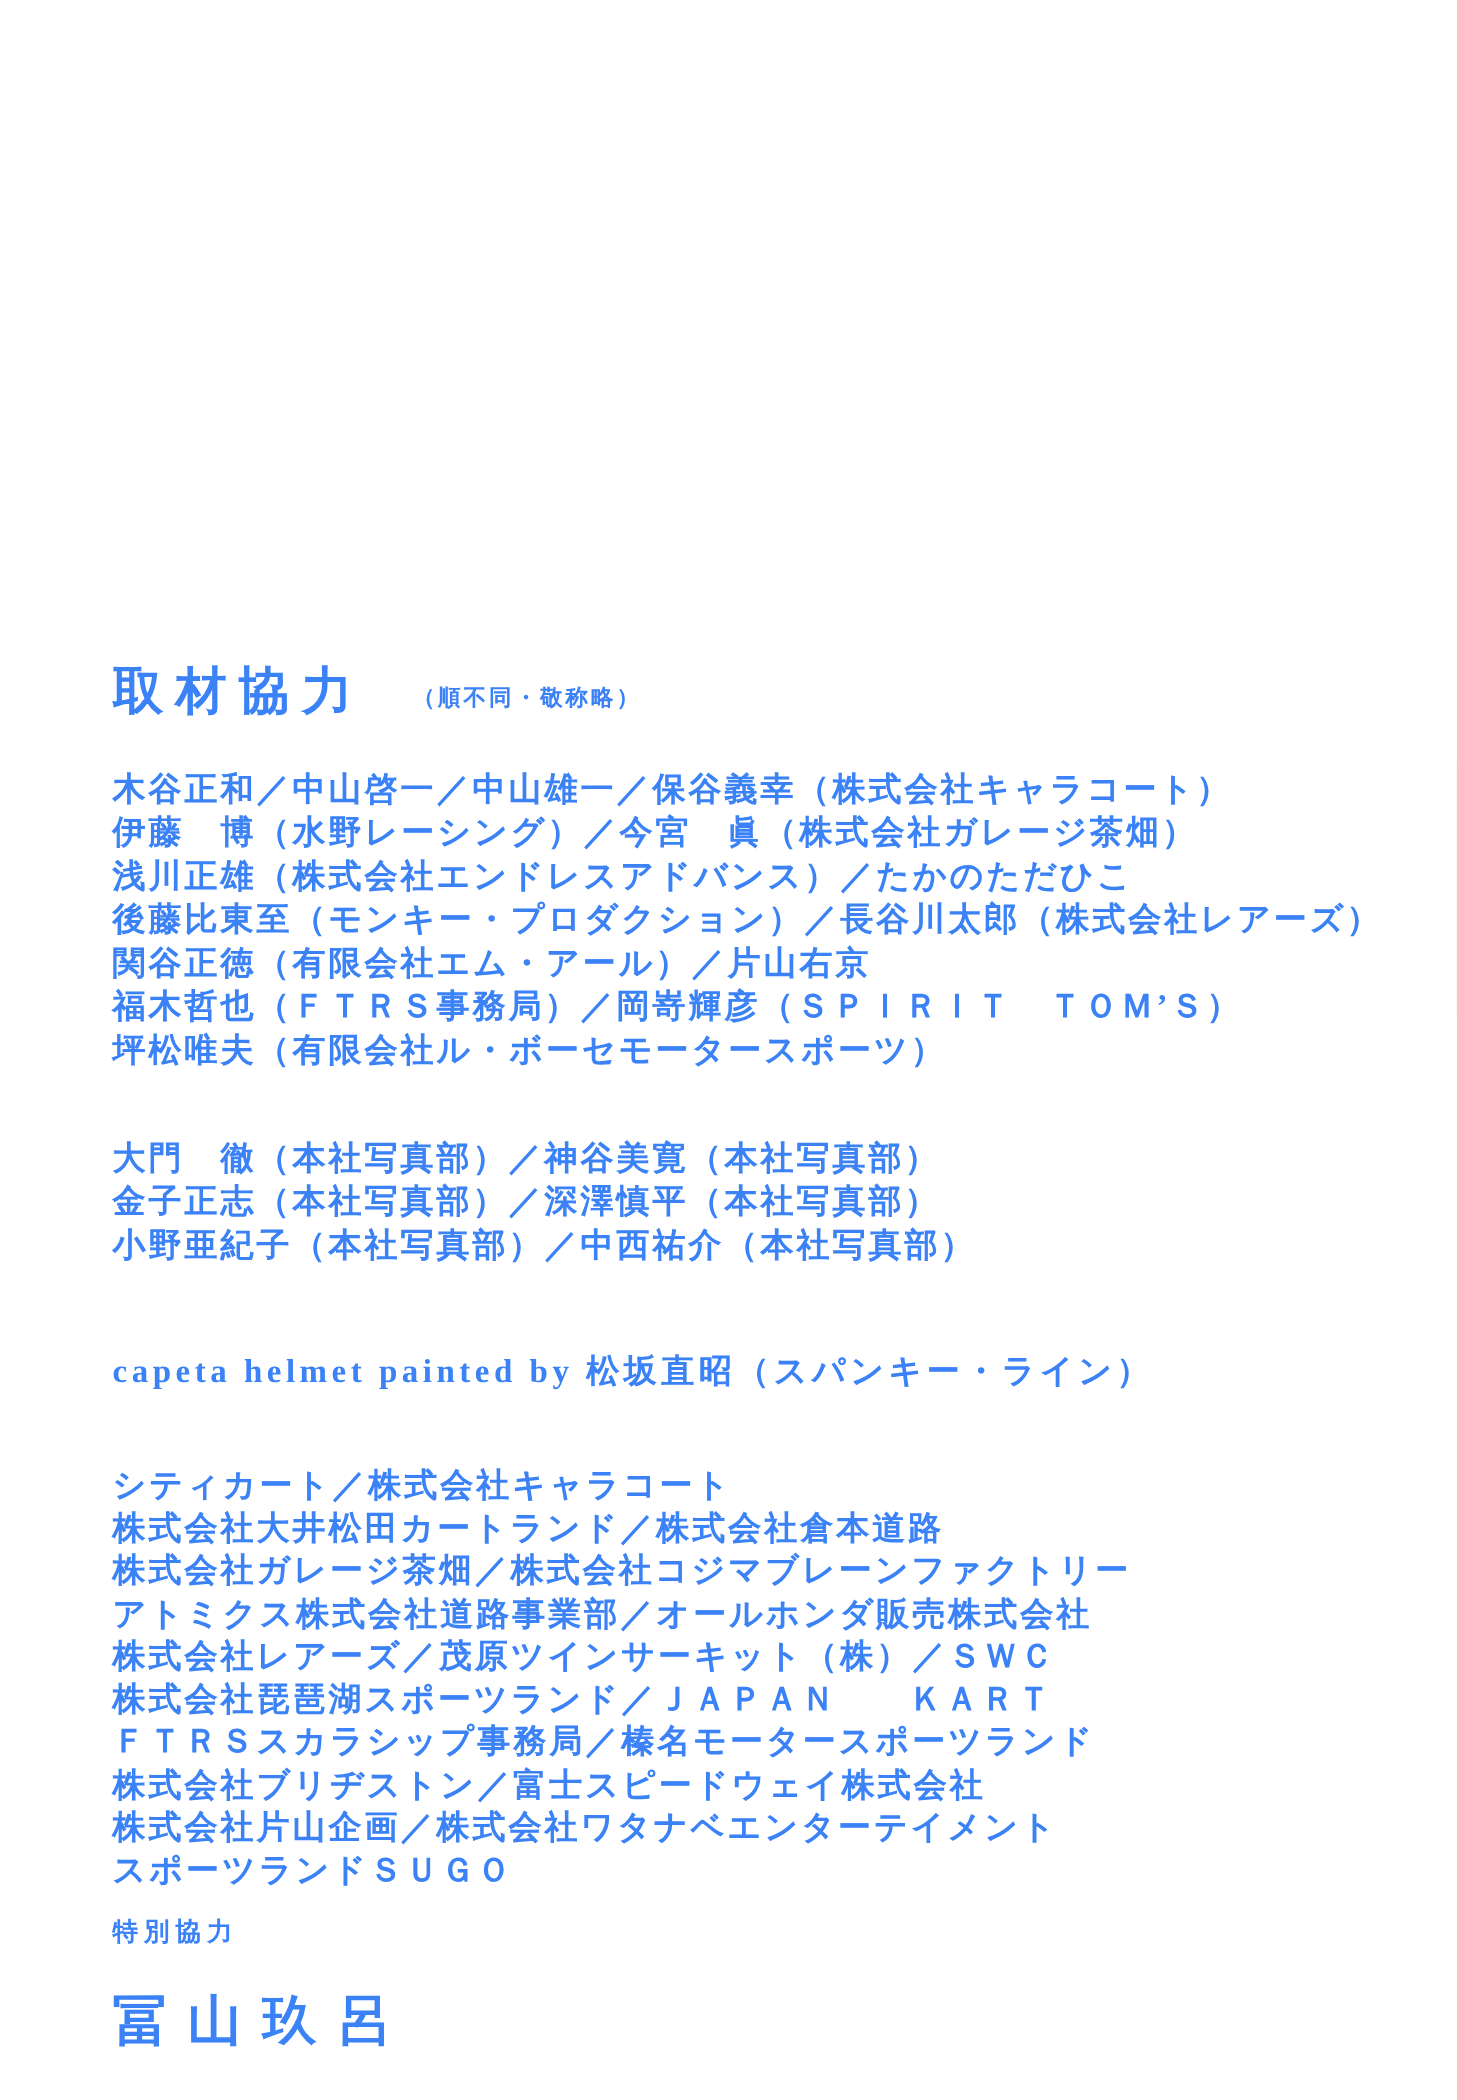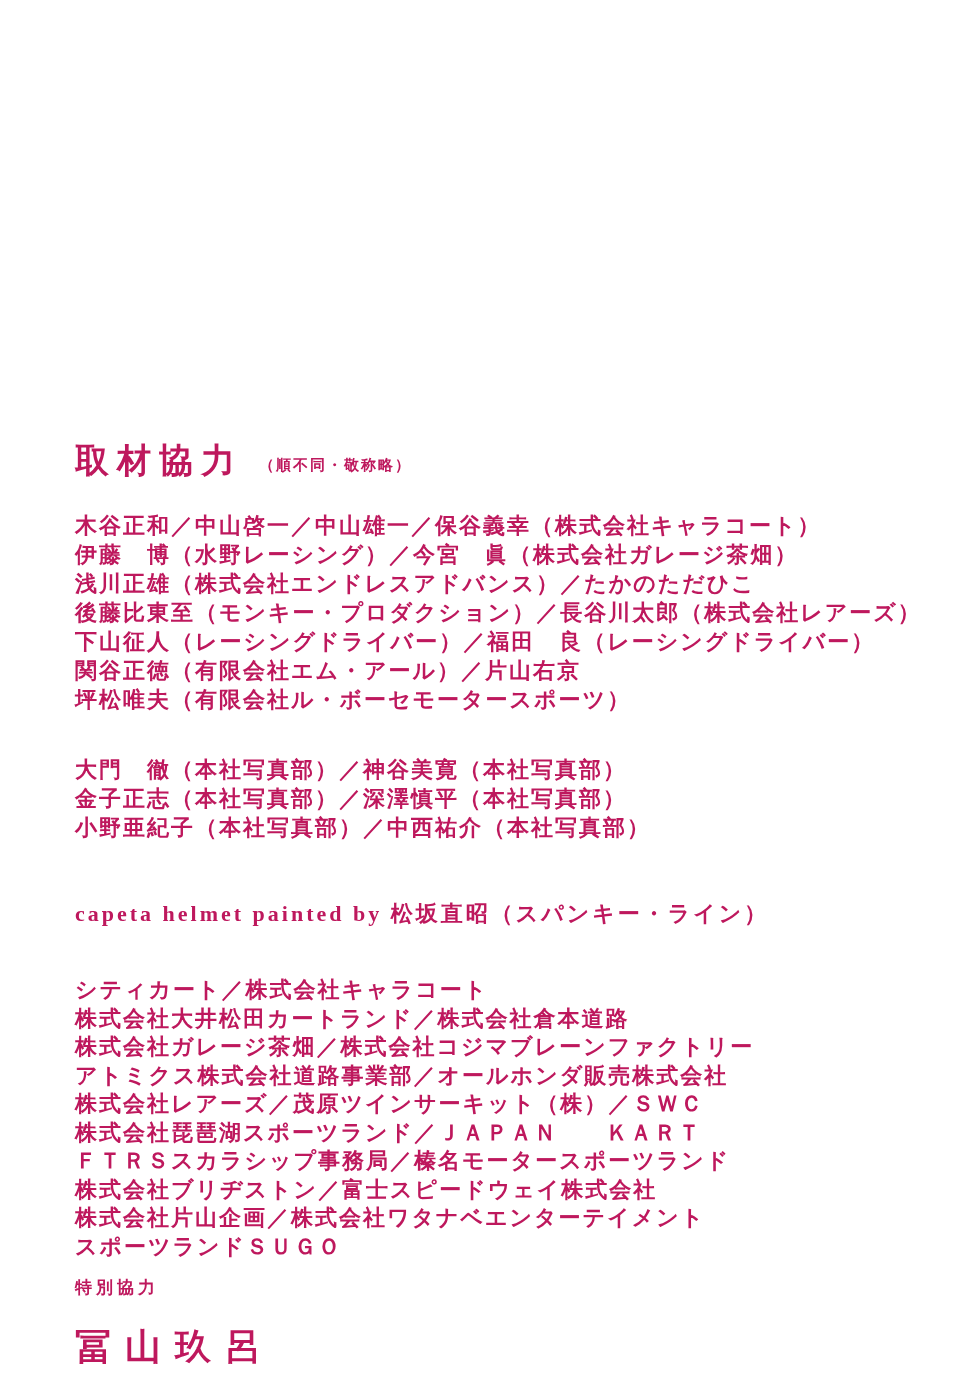--- a/index.html
+++ b/index.html
@@ -1,36 +1,36 @@
 <!DOCTYPE html>
 <html><head>
 <meta charset="utf-8">
 <style>
   html,body{margin:0;padding:0;background:#f4f4f2;}
   .page{
     position:relative;
     width:971px;height:1400px;
     background:#ffffff;
-    color:#be185d;
+    color:#3b82f6;
     font-family:"Liberation Serif","DejaVu Serif",serif;
     font-weight:700;
     overflow:hidden;
   }
   .block{position:absolute;left:75px;}
   .line{
     font-size:22px;
     line-height:29px;
     letter-spacing:2px;
     white-space:pre;
   }
   .title-row{top:438px;display:flex;align-items:baseline;gap:16px;}
   .title{font-size:34px;letter-spacing:8px;}
-  .title-note{font-size:15px;letter-spacing:2px;position:relative;top:-2px;}
+  .title-note{font-size:15px;letter-spacing:2px;position:relative;top:-2px;margin-left:16px;}
   .people{top:511px;}
-  .photo{top:757px;font-family:Liberation Mono, monospace;}
+  .photo{top:757px;}
   .helmet{top:899px;}
   .helmet .line{letter-spacing:3px;}
   .companies{top:976px;font-family:Liberation Serif, serif;}
   .companies .line{line-height:28.5px;}
   .special{top:1276px;display:flex;align-items:baseline;gap:24px;flex-direction:column;}
   .special-label{font-size:17px;letter-spacing:4px;}
   .special-name{font-size:36px;letter-spacing:14px;}
 </style>
 </head>
 <body>
@@ -40,22 +40,22 @@
   <div class="block title-row">
     <span class="title">取材協力</span>
     <span class="title-note">（順不同・敬称略）</span>
   </div>
 
   <div class="block people">
     <div class="line">木谷正和／中山啓一／中山雄一／保谷義幸（株式会社キャラコート）</div>
     <div class="line">伊藤　博（水野レーシング）／今宮　眞（株式会社ガレージ茶畑）</div>
     <div class="line">浅川正雄（株式会社エンドレスアドバンス）／たかのただひこ</div>
     <div class="line">後藤比東至（モンキー・プロダクション）／長谷川太郎（株式会社レアーズ）</div>
-    <div class="line">下山征人（レーシングドライバー）／福田　良（レーシングドライバー）</div>
     <div class="line">関谷正徳（有限会社エム・アール）／片山右京</div>
+    <div class="line">福木哲也（ＦＴＲＳ事務局）／岡嵜輝彦（ＳＰＩＲＩＴ　ＴＯＭ’Ｓ）</div>
     <div class="line">坪松唯夫（有限会社ル・ボーセモータースポーツ）</div>
   </div>
 
   <div class="block photo">
     <div class="line">大門　徹（本社写真部）／神谷美寛（本社写真部）</div>
     <div class="line">金子正志（本社写真部）／深澤慎平（本社写真部）</div>
     <div class="line">小野亜紀子（本社写真部）／中西祐介（本社写真部）</div>
   </div>
 
   <div class="block helmet">

